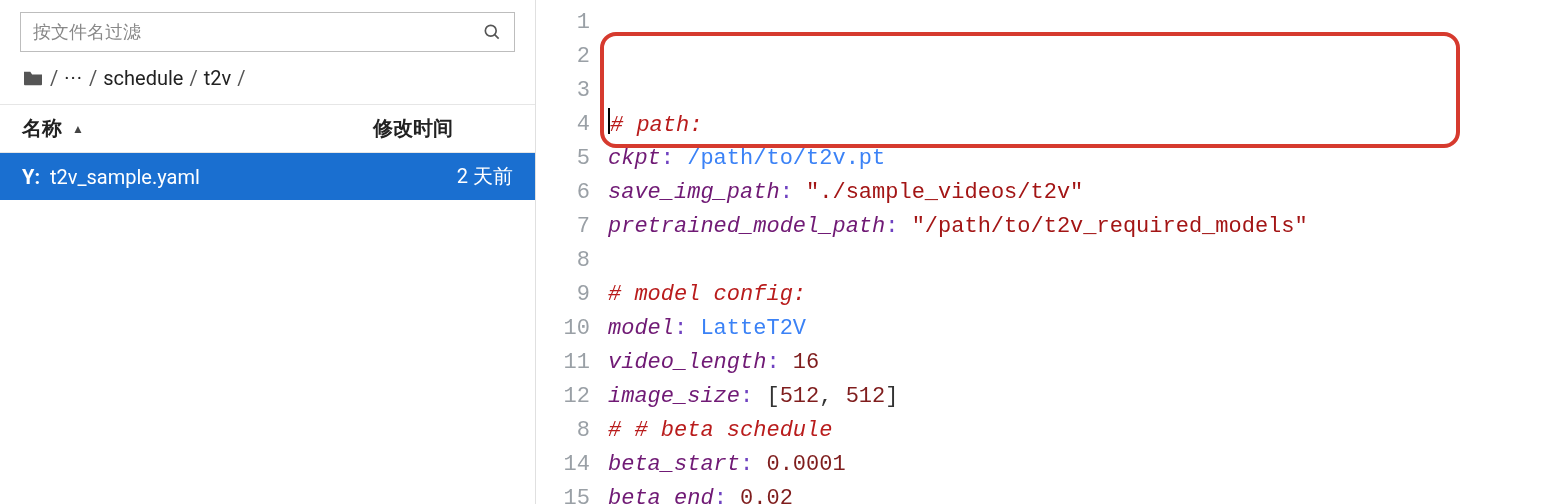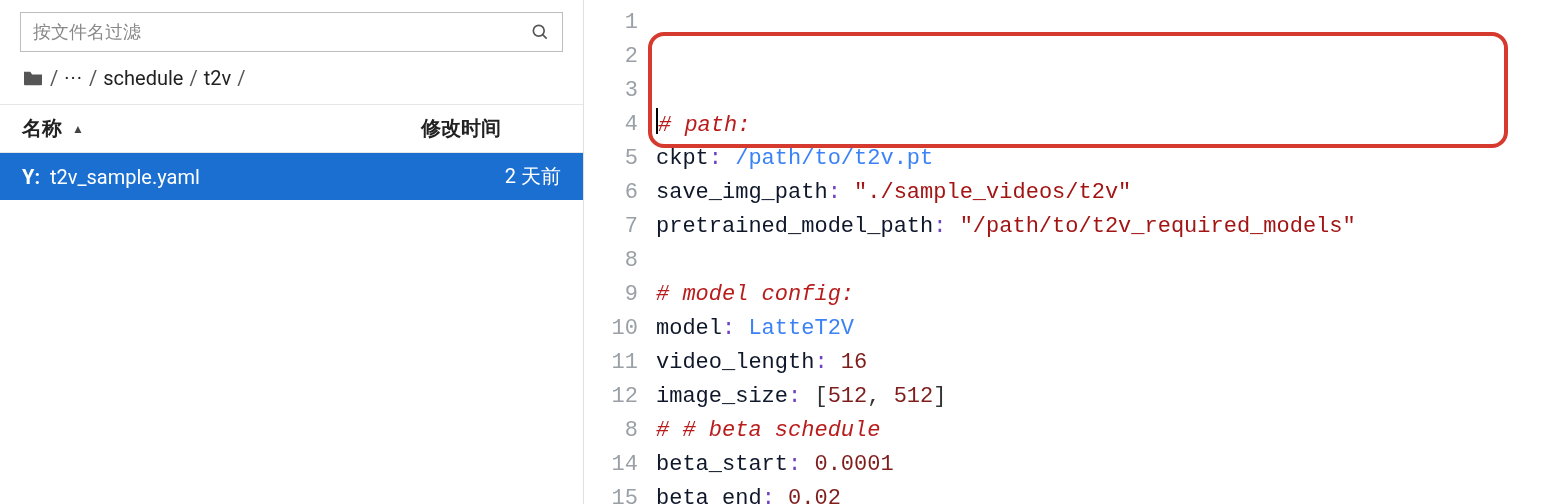--- a/index.html
+++ b/index.html
@@ -7,21 +7,21 @@
   body {
     font-family: -apple-system, BlinkMacSystemFont, "Segoe UI", Roboto, "Helvetica Neue", Arial, sans-serif;
     display: flex;
     width: 1548px;
     height: 504px;
     overflow: hidden;
     background: #fff;
     color: #222;
   }
   .sidebar {
-    width: 584px;
+    width: 536px;
     border-right: 1px solid #e0e0e0;
     display: flex;
     flex-direction: column;
     background: #fff;
   }
   .search-wrap {
     padding: 12px 20px 10px 20px;
   }
   .search-box {
     display: flex;
@@ -119,21 +119,21 @@
     height: 116px;
     pointer-events: none;
   }
   .cursor-mark {
     display: inline-block;
     width: 0;
     border-left: 2px solid #000;
     height: 26px;
     vertical-align: -3px;
   }
-  .tok-key { color: #0f172a; }
+  .tok-key { color: #701a75; font-style: italic; }
   .tok-str { color: #a31515; }
   .tok-num { color: #7f1d1d; }
   .tok-comment { color: #b91c1c; font-style: italic; }
   .tok-punct { color: #6f42c1; }
   .tok-bracket { color: #333; }
   .tok-val { color: #3b82f6; }
 </style>
 </head>
 <body>
 

